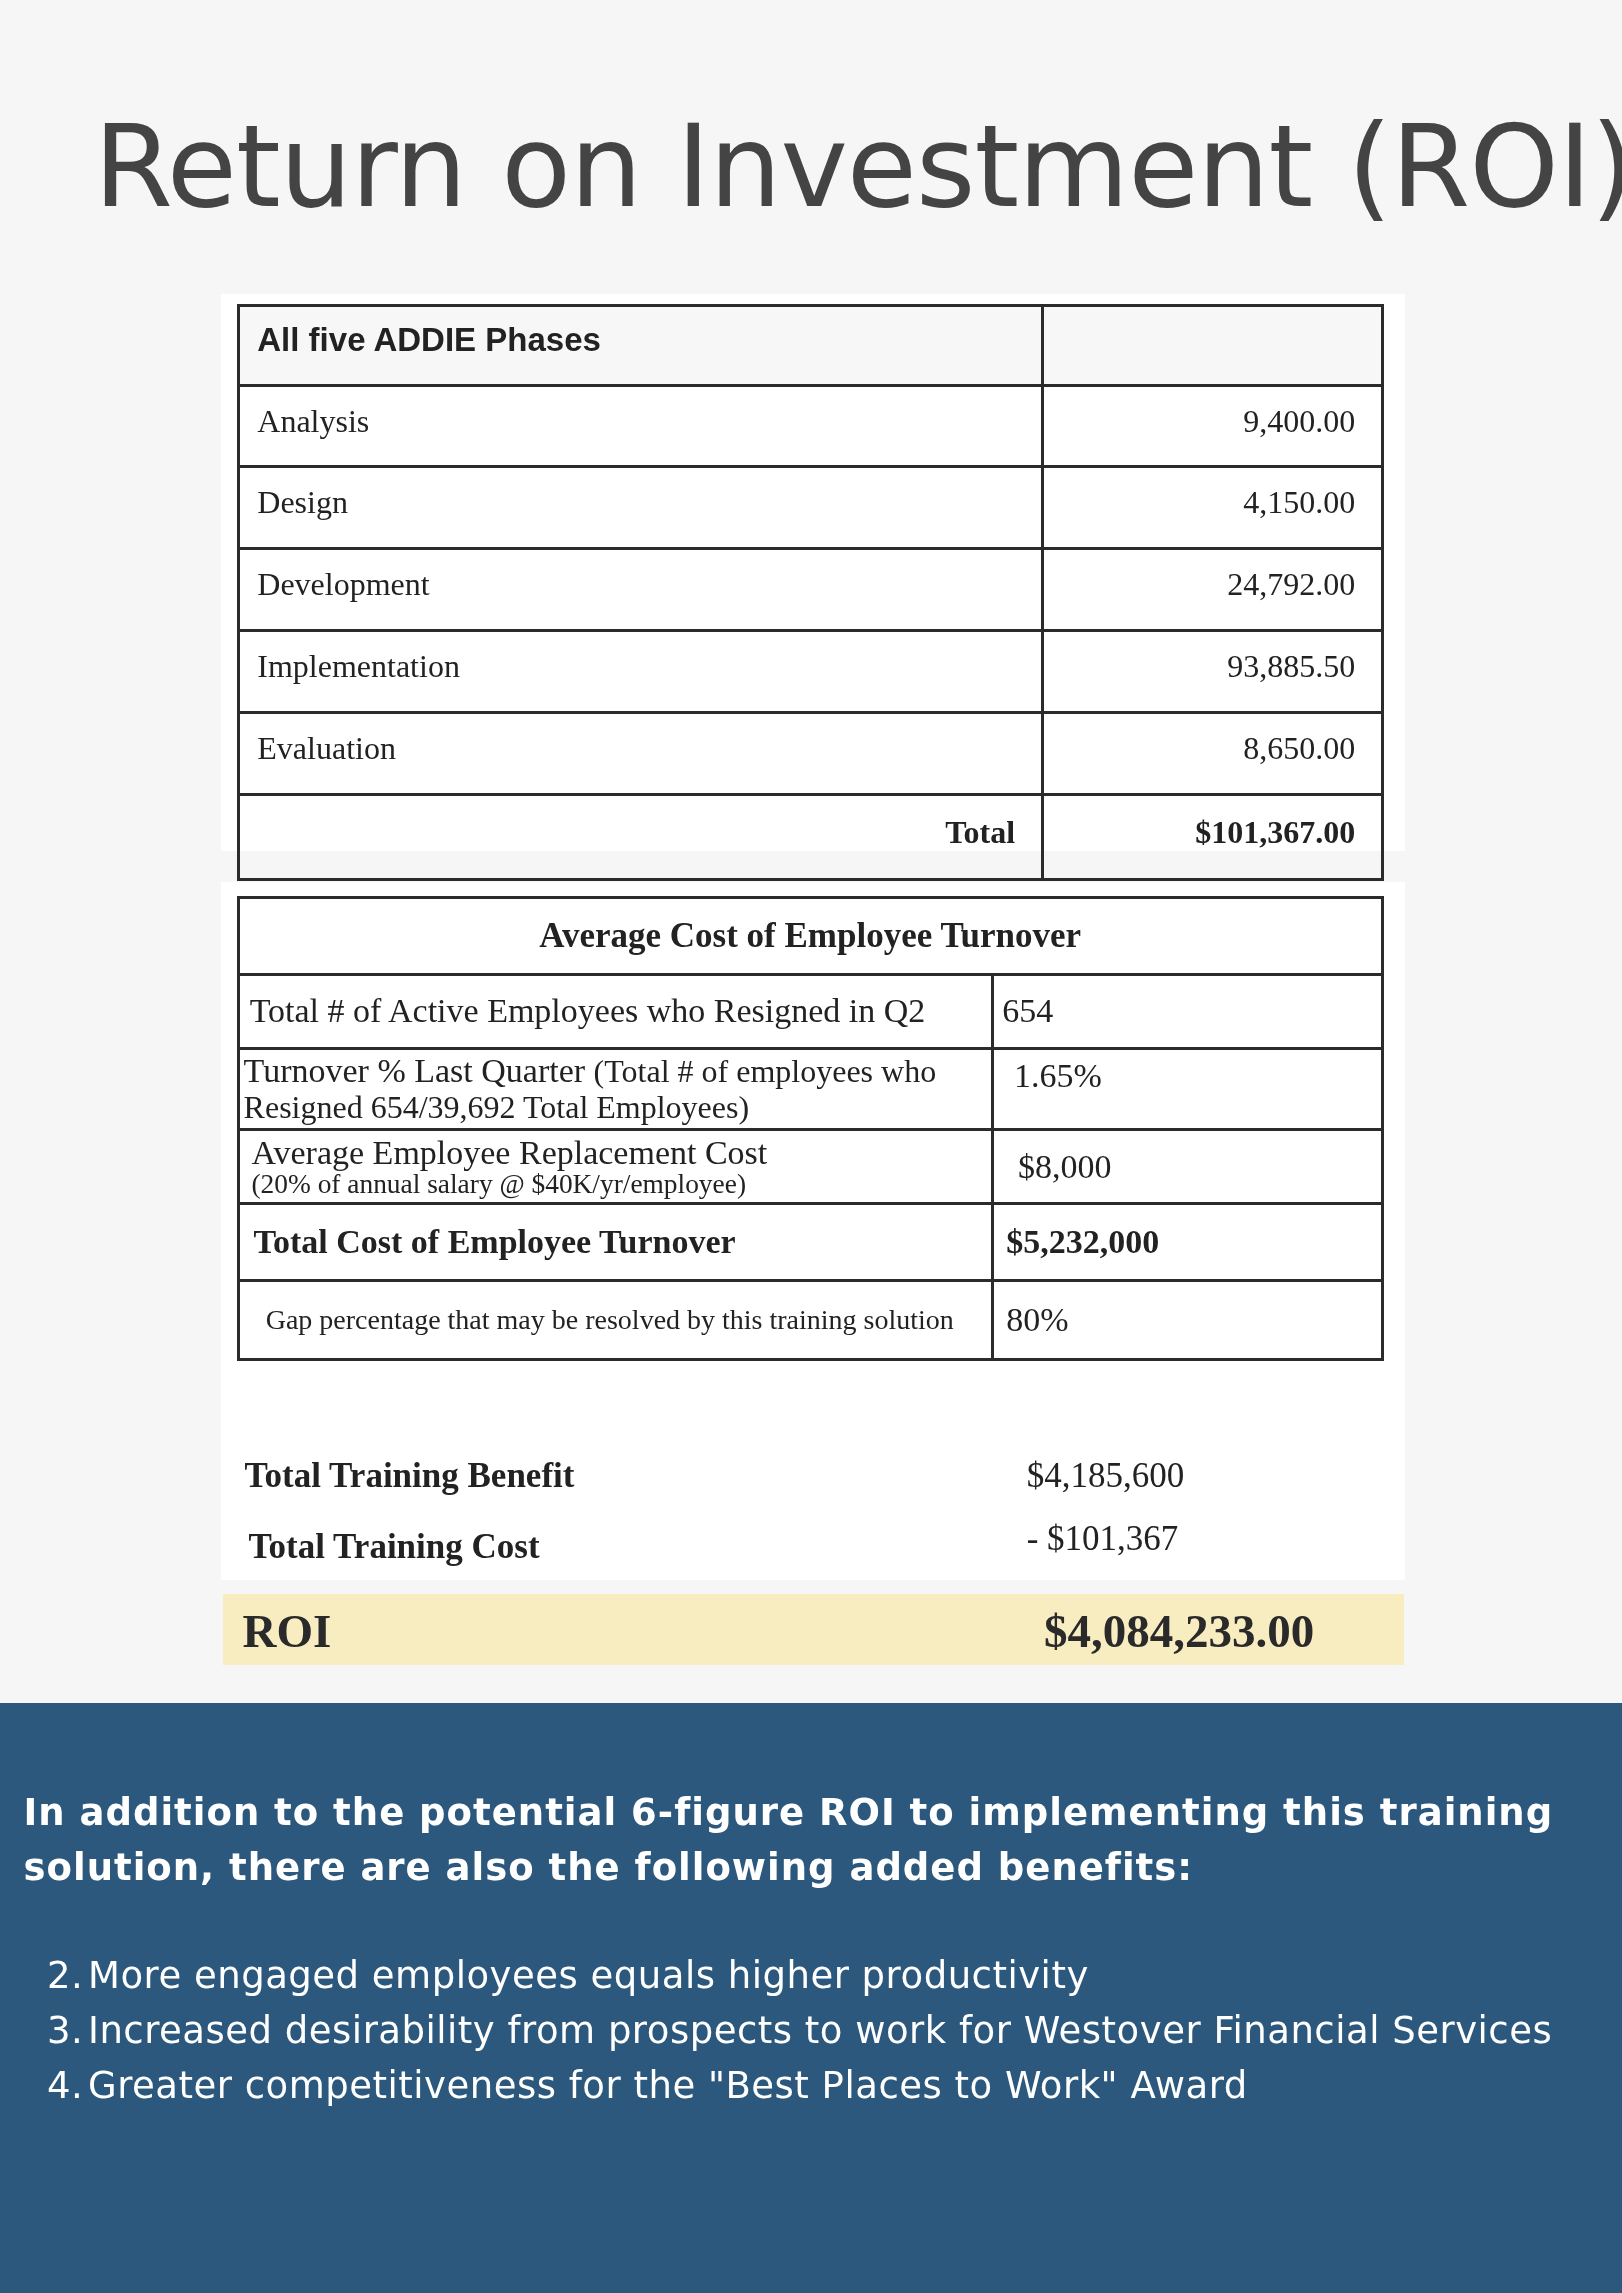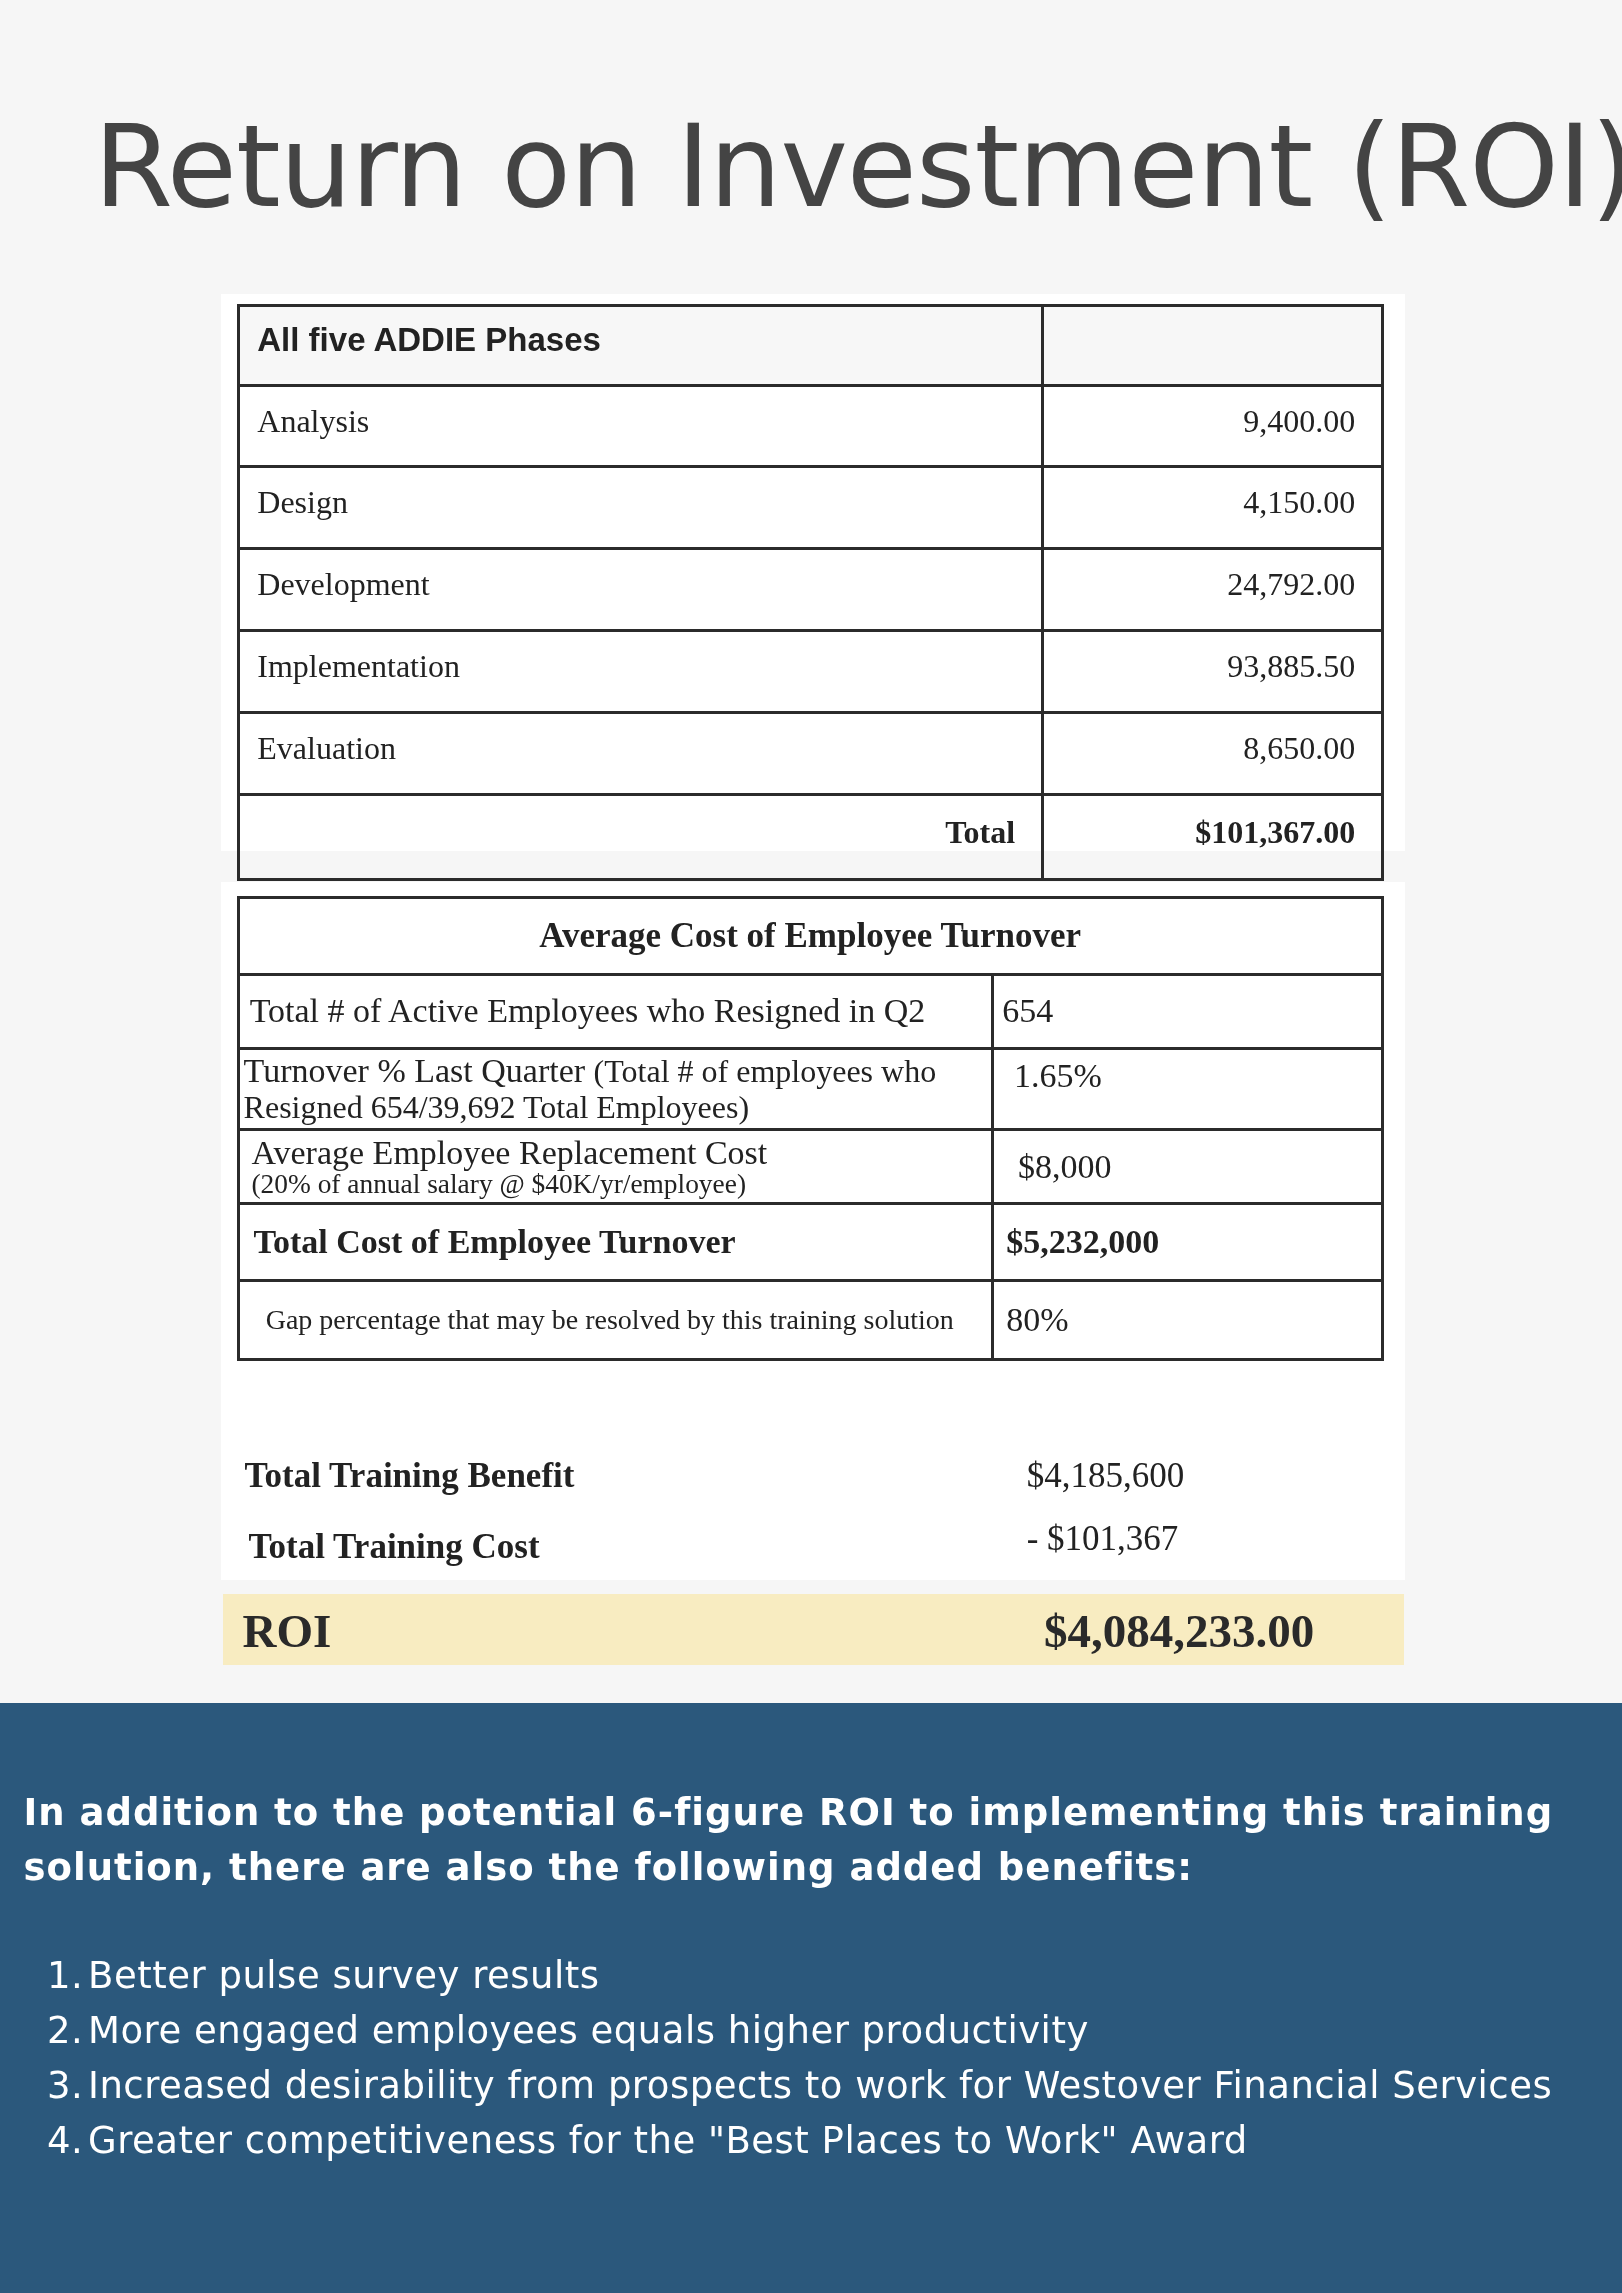--- a/index.html
+++ b/index.html
@@ -125,19 +125,18 @@
 </div>
 
 <div class="roi">
   <span class="roi-label">ROI</span>
   <span class="roi-val">$4,084,233.00</span>
 </div>
 
 <div class="blue">
   <div class="intro">In addition to the potential 6-figure ROI to implementing this training solution, there are also the following added benefits:</div>
   <ol class="list">
-    <li><span class="n">1.</span><span>Better pulse survey results</span></li>
     <li><span class="n">2.</span><span>More engaged employees equals higher productivity</span></li>
     <li><span class="n">3.</span><span>Increased desirability from prospects to work for Westover Financial Services</span></li>
     <li><span class="n">4.</span><span>Greater competitiveness for the "Best Places to Work" Award</span></li>
   </ol>
 </div>
 
 
 </body></html>

